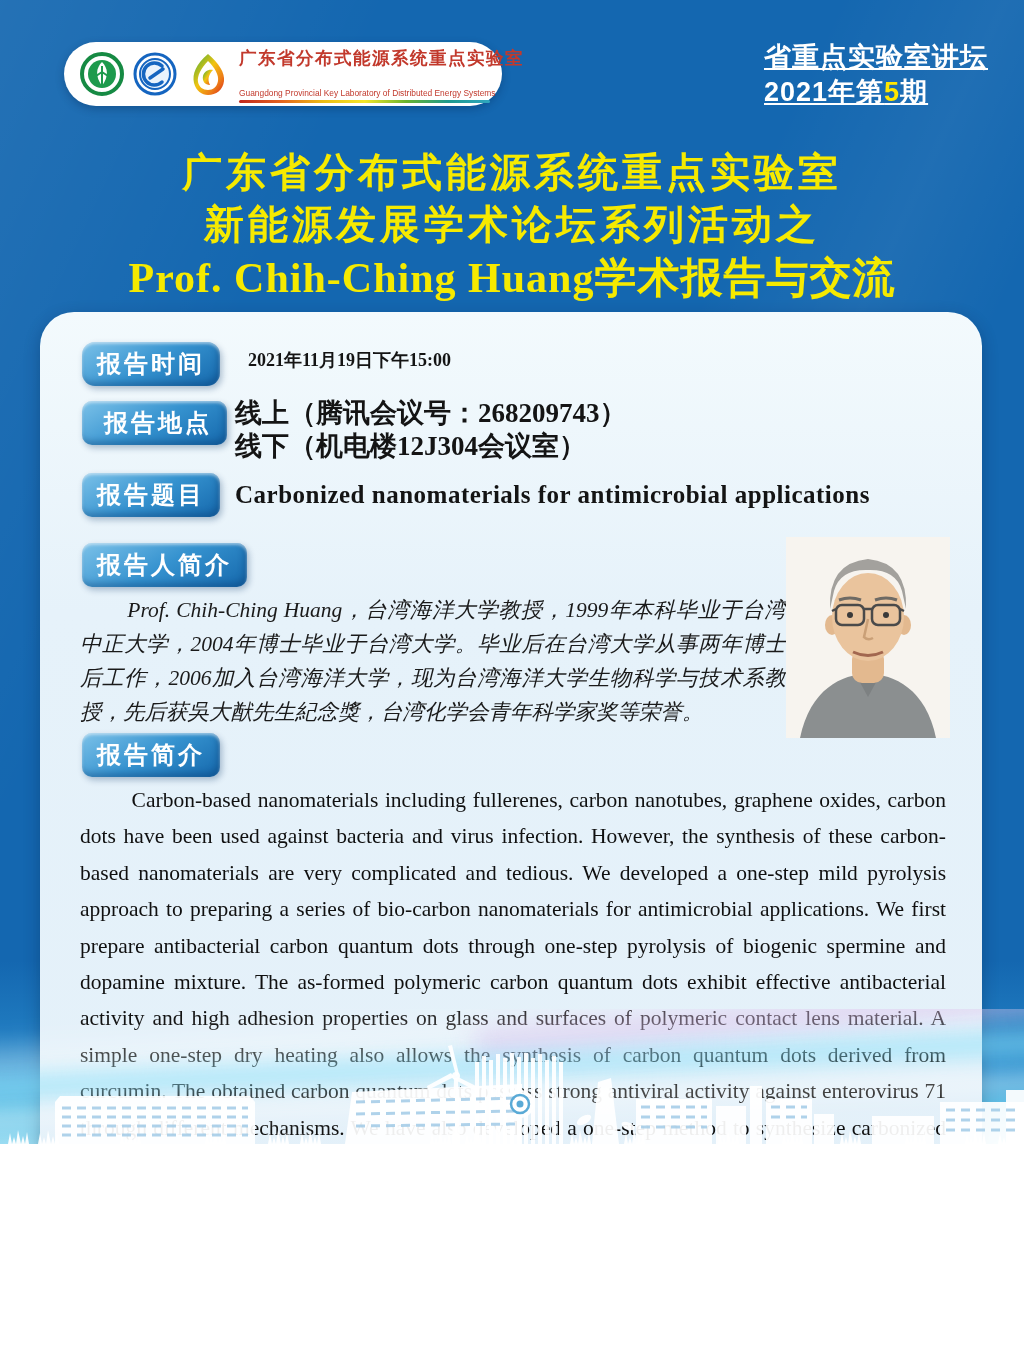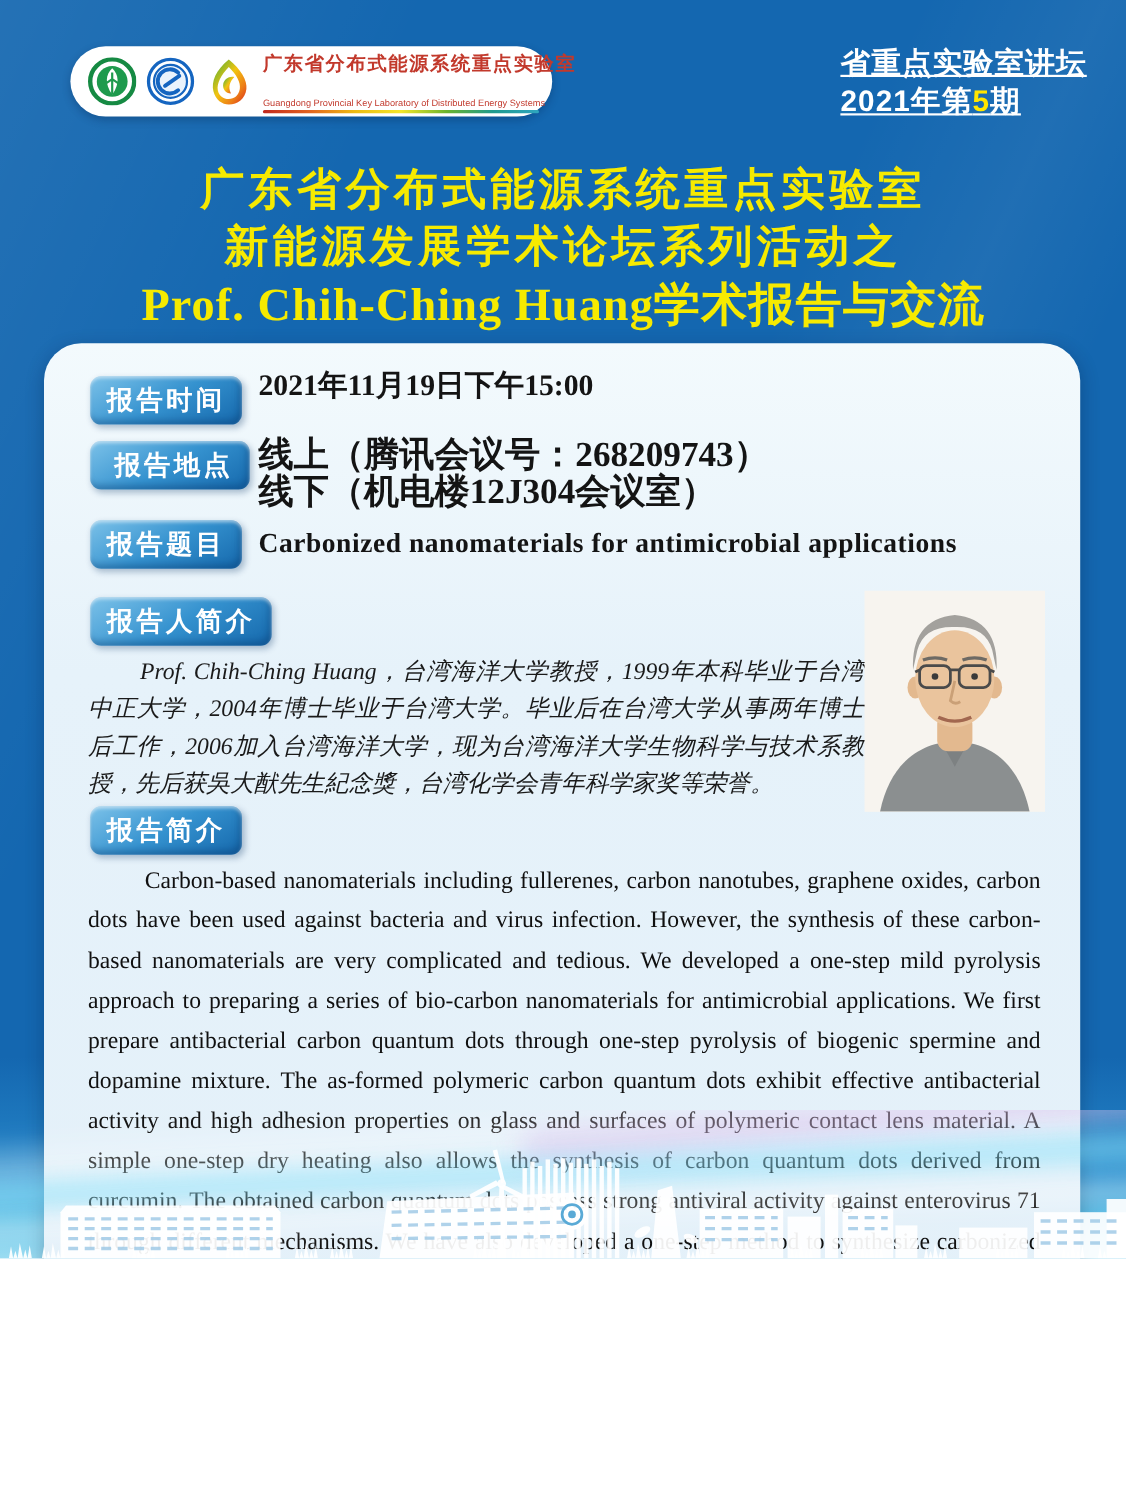--- a/index.html
+++ b/index.html
@@ -26,24 +26,24 @@
   .mt-mixed{font-size:42px;line-height:56px;letter-spacing:1px;font-family:"Liberation Serif","Liberation Sans",serif;}
   
   .card{position:absolute;left:40px;top:312px;width:942px;height:996px;border-radius:34px;
     background:linear-gradient(180deg,#f3fafd 0%,#e6f2fa 30%,#e3f0f9 100%);
     box-shadow:0 5px 16px rgba(0,25,60,.3);}
   .pill{position:absolute;left:42px;height:44px;border-radius:10px;padding:0 15px;white-space:nowrap;
     display:flex;align-items:center;justify-content:center;
     color:#fff;font-weight:bold;font-size:24px;letter-spacing:3px;
     background:linear-gradient(150deg,#7cc2e9 0%,#3592cf 50%,#1568ac 100%);
     box-shadow:inset 0 2px 3px rgba(255,255,255,.5),inset -3px -4px 6px rgba(8,55,105,.35),2px 3px 6px rgba(8,50,100,.3);}
-  .p-time{top:30px;} .p-loc{top:89px;padding-left:22px;} .p-topic{top:161px;font-family:Liberation Mono, monospace;} .p-speaker{top:231px;} .p-abs{top:421px;}
+  .p-time{top:30px;border-radius:13px;} .p-loc{top:89px;padding-left:22px;} .p-topic{top:161px;font-family:Liberation Mono, monospace;} .p-speaker{top:231px;} .p-abs{top:421px;}
   .value{position:absolute;left:195px;font-family:"Liberation Serif",serif;font-weight:bold;color:#141414;}
-  .v-time{top:20px;font-size:27px;}
-  .v-loc{top:85px;font-size:32px;line-height:33px;}
+  .v-time{top:36px;font-size:18px;margin-left:13px;}
+  .v-loc{top:85px;font-size:27px;line-height:33px;}
   .v-topic{top:169px;font-size:25px;letter-spacing:.5px;}
   .bio{position:absolute;left:40px;top:281px;width:706px;font-family:"Liberation Serif",serif;
     font-size:21.5px;line-height:34px;color:#1a1a1a;text-align:justify;text-indent:2.2em;font-style:italic;}
   .photo{position:absolute;left:746px;top:225px;width:164px;height:201px;background:#f7f5f1;overflow:hidden;}
   .abstract{position:absolute;left:40px;top:470px;width:866px;font-family:"Liberation Serif",serif;
     font-size:21.5px;line-height:36.4px;color:#101010;text-align:justify;text-indent:2.4em;}
   
   .bottom-sky{position:absolute;left:0;bottom:0;width:1024px;height:135px;overflow:hidden;}
   .streak{position:absolute;pointer-events:none;}
   .s1{left:-80px;top:6px;width:1250px;height:34px;background:rgba(255,255,255,.28);transform:rotate(-3.5deg);filter:blur(13px);}

